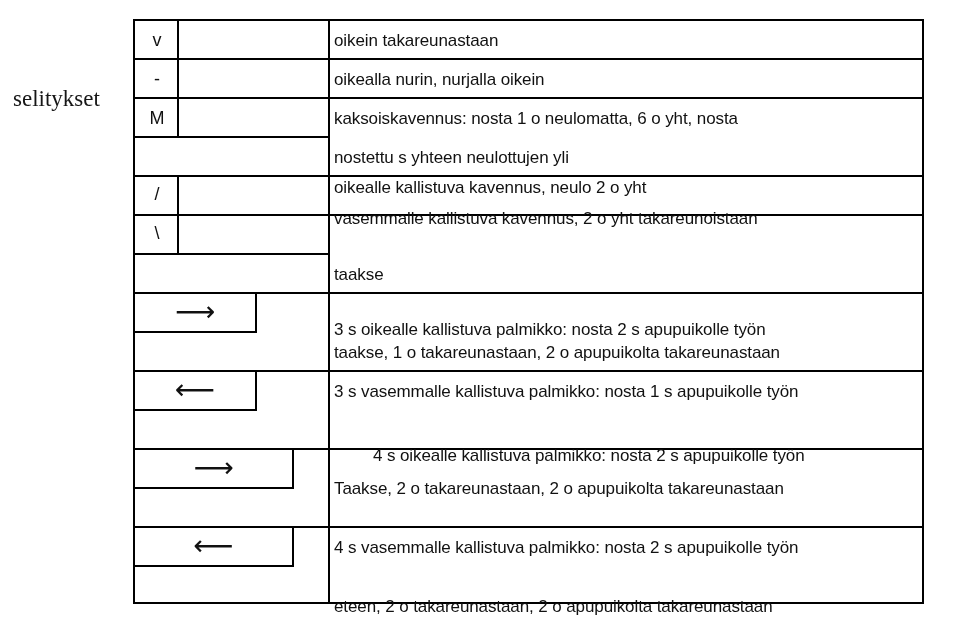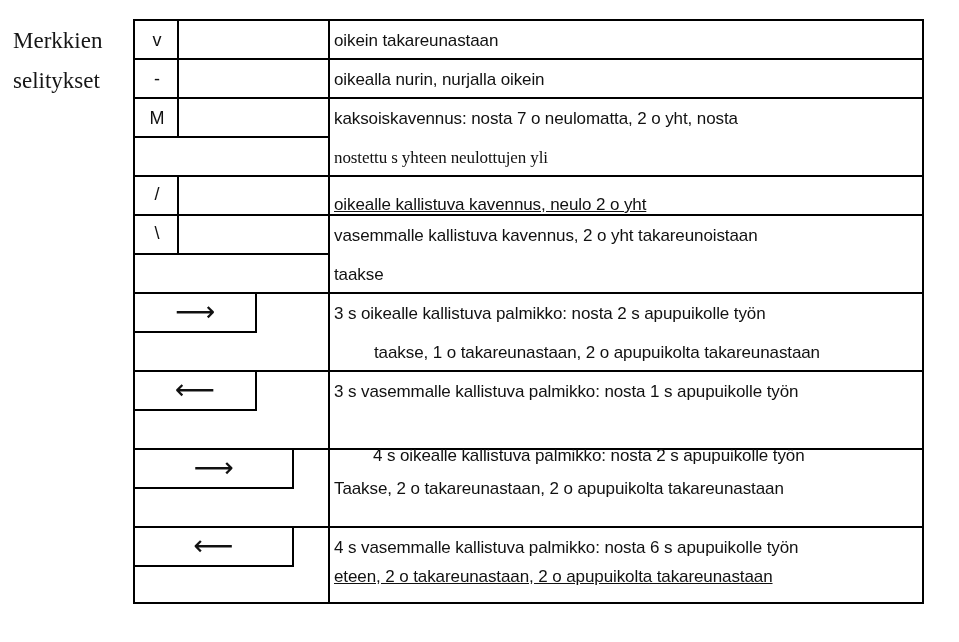--- a/index.html
+++ b/index.html
@@ -15,21 +15,21 @@
   .title-line {
     position: absolute;
     left: 13px;
     font-family: "Liberation Serif", "DejaVu Serif", serif;
     font-size: 23px;
     line-height: 28px;
     color: #161616;
     white-space: nowrap;
   }
   #title1 { top: 27px; }
-  #title2 { top: 67px; }
+  #title2 { top: 85px; }
 
   
   #legend-table {
     position: absolute;
     left: 133px;
     top: 19px;
     width: 791px;
     height: 585px;
     border: 2px solid #000;
     box-sizing: border-box;
@@ -71,21 +71,20 @@
     letter-spacing: -0.1px;
     white-space: nowrap;
     overflow: hidden;
   }
 </style>
 </head>
 <body>
 
 <div id="canvas">
 
-  <div id="title1" class="title-line">Merkkien</div>
   <div id="title2" class="title-line">selitykset</div>
 
   <div id="legend-table">
 
     <div class="hline" style="top:37px;  width:787px;"></div>
     <div class="hline" style="top:76px;  width:787px;"></div>
     <div class="hline" style="top:115px; width:193px;"></div>
     <div class="hline" style="top:154px; width:787px;"></div>
     <div class="hline" style="top:193px; width:787px;"></div>
     <div class="hline" style="top:232px; width:193px;"></div>
@@ -120,27 +119,27 @@
     </div>
     <div class="arrow-cell" style="top:427px; width:157px;">
       <span class="arrow-glyph">⟶</span>
     </div>
     <div class="arrow-cell" style="top:505px; width:157px;">
       <span class="arrow-glyph">⟵</span>
     </div>
 
     <div class="desc" style="top:0;">oikein takareunastaan</div>
     <div class="desc" style="top:39px;">oikealla nurin, nurjalla oikein</div>
-    <div class="desc" style="top:78px;">kaksoiskavennus: nosta 7 o neulomatta, 2 o yht, nosta</div>
-    <div class="desc" style="top:117px;font-family:Liberation Serif, serif;">nostettu s yhteen neulottujen yli</div>
-    <div class="desc" style="top:164px;text-decoration:underline;">oikealle kallistuva kavennus, neulo 2 o yht</div>
-    <div class="desc" style="top:195px;">vasemmalle kallistuva kavennus, 2 o yht takareunoistaan</div>
+    <div class="desc" style="top:78px;">kaksoiskavennus: nosta 1 o neulomatta, 6 o yht, nosta</div>
+    <div class="desc" style="top:117px;">nostettu s yhteen neulottujen yli</div>
+    <div class="desc" style="top:147px;">oikealle kallistuva kavennus, neulo 2 o yht</div>
+    <div class="desc" style="top:178px;">vasemmalle kallistuva kavennus, 2 o yht takareunoistaan</div>
     <div class="desc" style="top:234px;">taakse</div>
-    <div class="desc" style="top:273px;">3 s oikealle kallistuva palmikko: nosta 2 s apupuikolle työn</div>
-    <div class="desc" style="top:312px;margin-left:40px;">taakse, 1 o takareunastaan, 2 o apupuikolta takareunastaan</div>
+    <div class="desc" style="top:289px;">3 s oikealle kallistuva palmikko: nosta 2 s apupuikolle työn</div>
+    <div class="desc" style="top:312px;">taakse, 1 o takareunastaan, 2 o apupuikolta takareunastaan</div>
     <div class="desc" style="top:351px;">3 s vasemmalle kallistuva palmikko: nosta 1 s apupuikolle työn</div>
     <div class="desc" style="top:415px;margin-left:39px;">4 s oikealle kallistuva palmikko: nosta 2 s apupuikolle työn</div>
     <div class="desc" style="top:448px;">Taakse, 2 o takareunastaan, 2 o apupuikolta takareunastaan</div>
-    <div class="desc" style="top:507px;">4 s vasemmalle kallistuva palmikko: nosta 6 s apupuikolle työn</div>
-    <div class="desc" style="top:536px;text-decoration:underline;">eteen, 2 o takareunastaan, 2 o apupuikolta takareunastaan</div>
+    <div class="desc" style="top:507px;">4 s vasemmalle kallistuva palmikko: nosta 2 s apupuikolle työn</div>
+    <div class="desc" style="top:566px;">eteen, 2 o takareunastaan, 2 o apupuikolta takareunastaan</div>
 
   </div>
 </div>
 
 </body></html>

